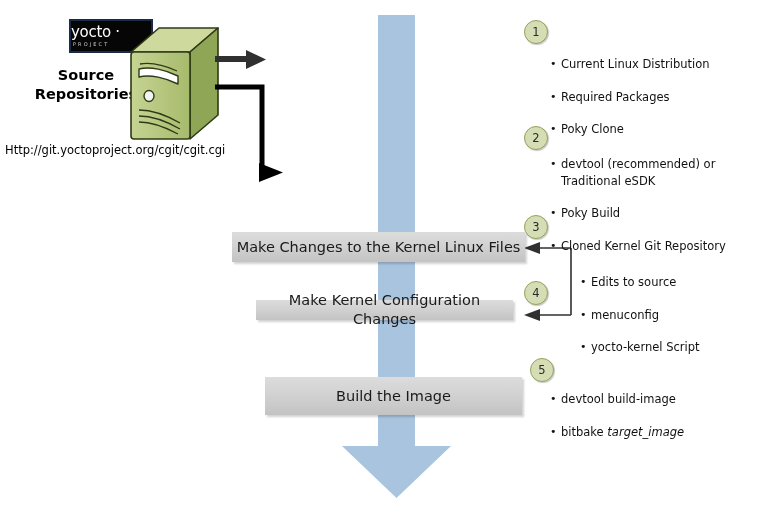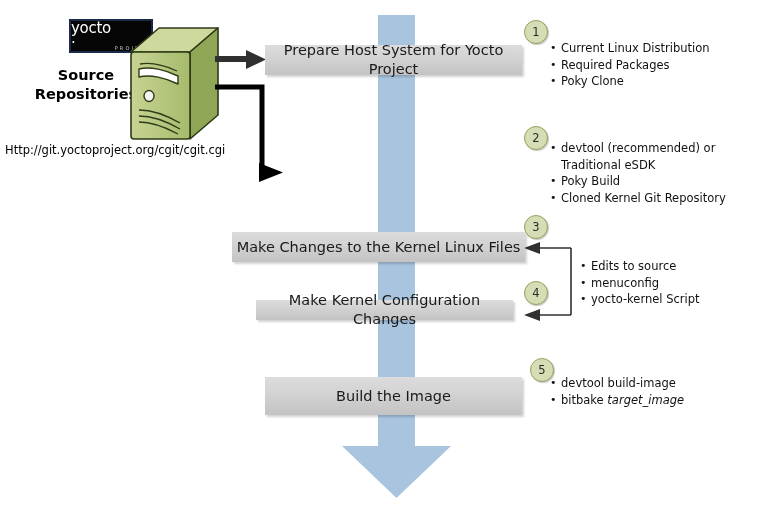--- a/index.html
+++ b/index.html
@@ -24,22 +24,22 @@
 
   
   .yocto-logo {
     position: absolute;
     left: 69px; top: 19px;
     width: 84px; height: 34px;
     background: #060606;
     border: 2px solid #1b2a46;
     box-sizing: border-box;
     display: flex;
-    flex-direction: row;
-    align-items: flex-end;
+    flex-direction: column;
+    align-items: flex-start;
     justify-content: center;
     line-height: 1;
   }
   .yocto-logo .yl-main {
     color: #ffffff;
     font-size: 15px;
     letter-spacing: -0.3px;
     font-family: "DejaVu Sans", "Liberation Sans", sans-serif;
   }
   .yocto-logo .yl-sub {
@@ -139,20 +139,21 @@
     line-height: 16.5px;
     color: #111;
     list-style: none;
     margin: 0;
     padding: 0;
   }
   .blist li {
     position: relative;
     padding-left: 11px;
     white-space: nowrap;
+    margin-top: 16px;
   }
   .blist li::before {
     content: "\2022";
     position: absolute;
     left: 0; top: 0;
     font-size: 11px;
   }
   .blist li .wrap2 {
     display: block;
   }
@@ -226,23 +227,20 @@
     <path d="M215,87 L262,87 L262,172" fill="none" stroke="#000" stroke-width="5"></path>
     <polygon points="259,163 283,172.5 259,182" fill="#000"></polygon>
 
     <path d="M571,248 L571,315" fill="none" stroke="#303030" stroke-width="1.6"></path>
     <path d="M571,248 L538,248" fill="none" stroke="#303030" stroke-width="1.6"></path>
     <path d="M571,315 L538,315" fill="none" stroke="#303030" stroke-width="1.6"></path>
     <polygon points="540,242 524,248 540,254" fill="#303030"></polygon>
     <polygon points="540,309 524,315 540,321" fill="#303030"></polygon>
   </svg>
 
-  <div class="pbox" id="box1">
-    <span>Prepare Host System for Yocto Project</span>
-  </div>
 
 
   <div class="pbox" id="box3">
     <span>Make Changes to the Kernel Linux Files</span>
   </div>
 
   <div class="pbox" id="box4">
     <span>Make Kernel Configuration Changes</span>
   </div>
 

